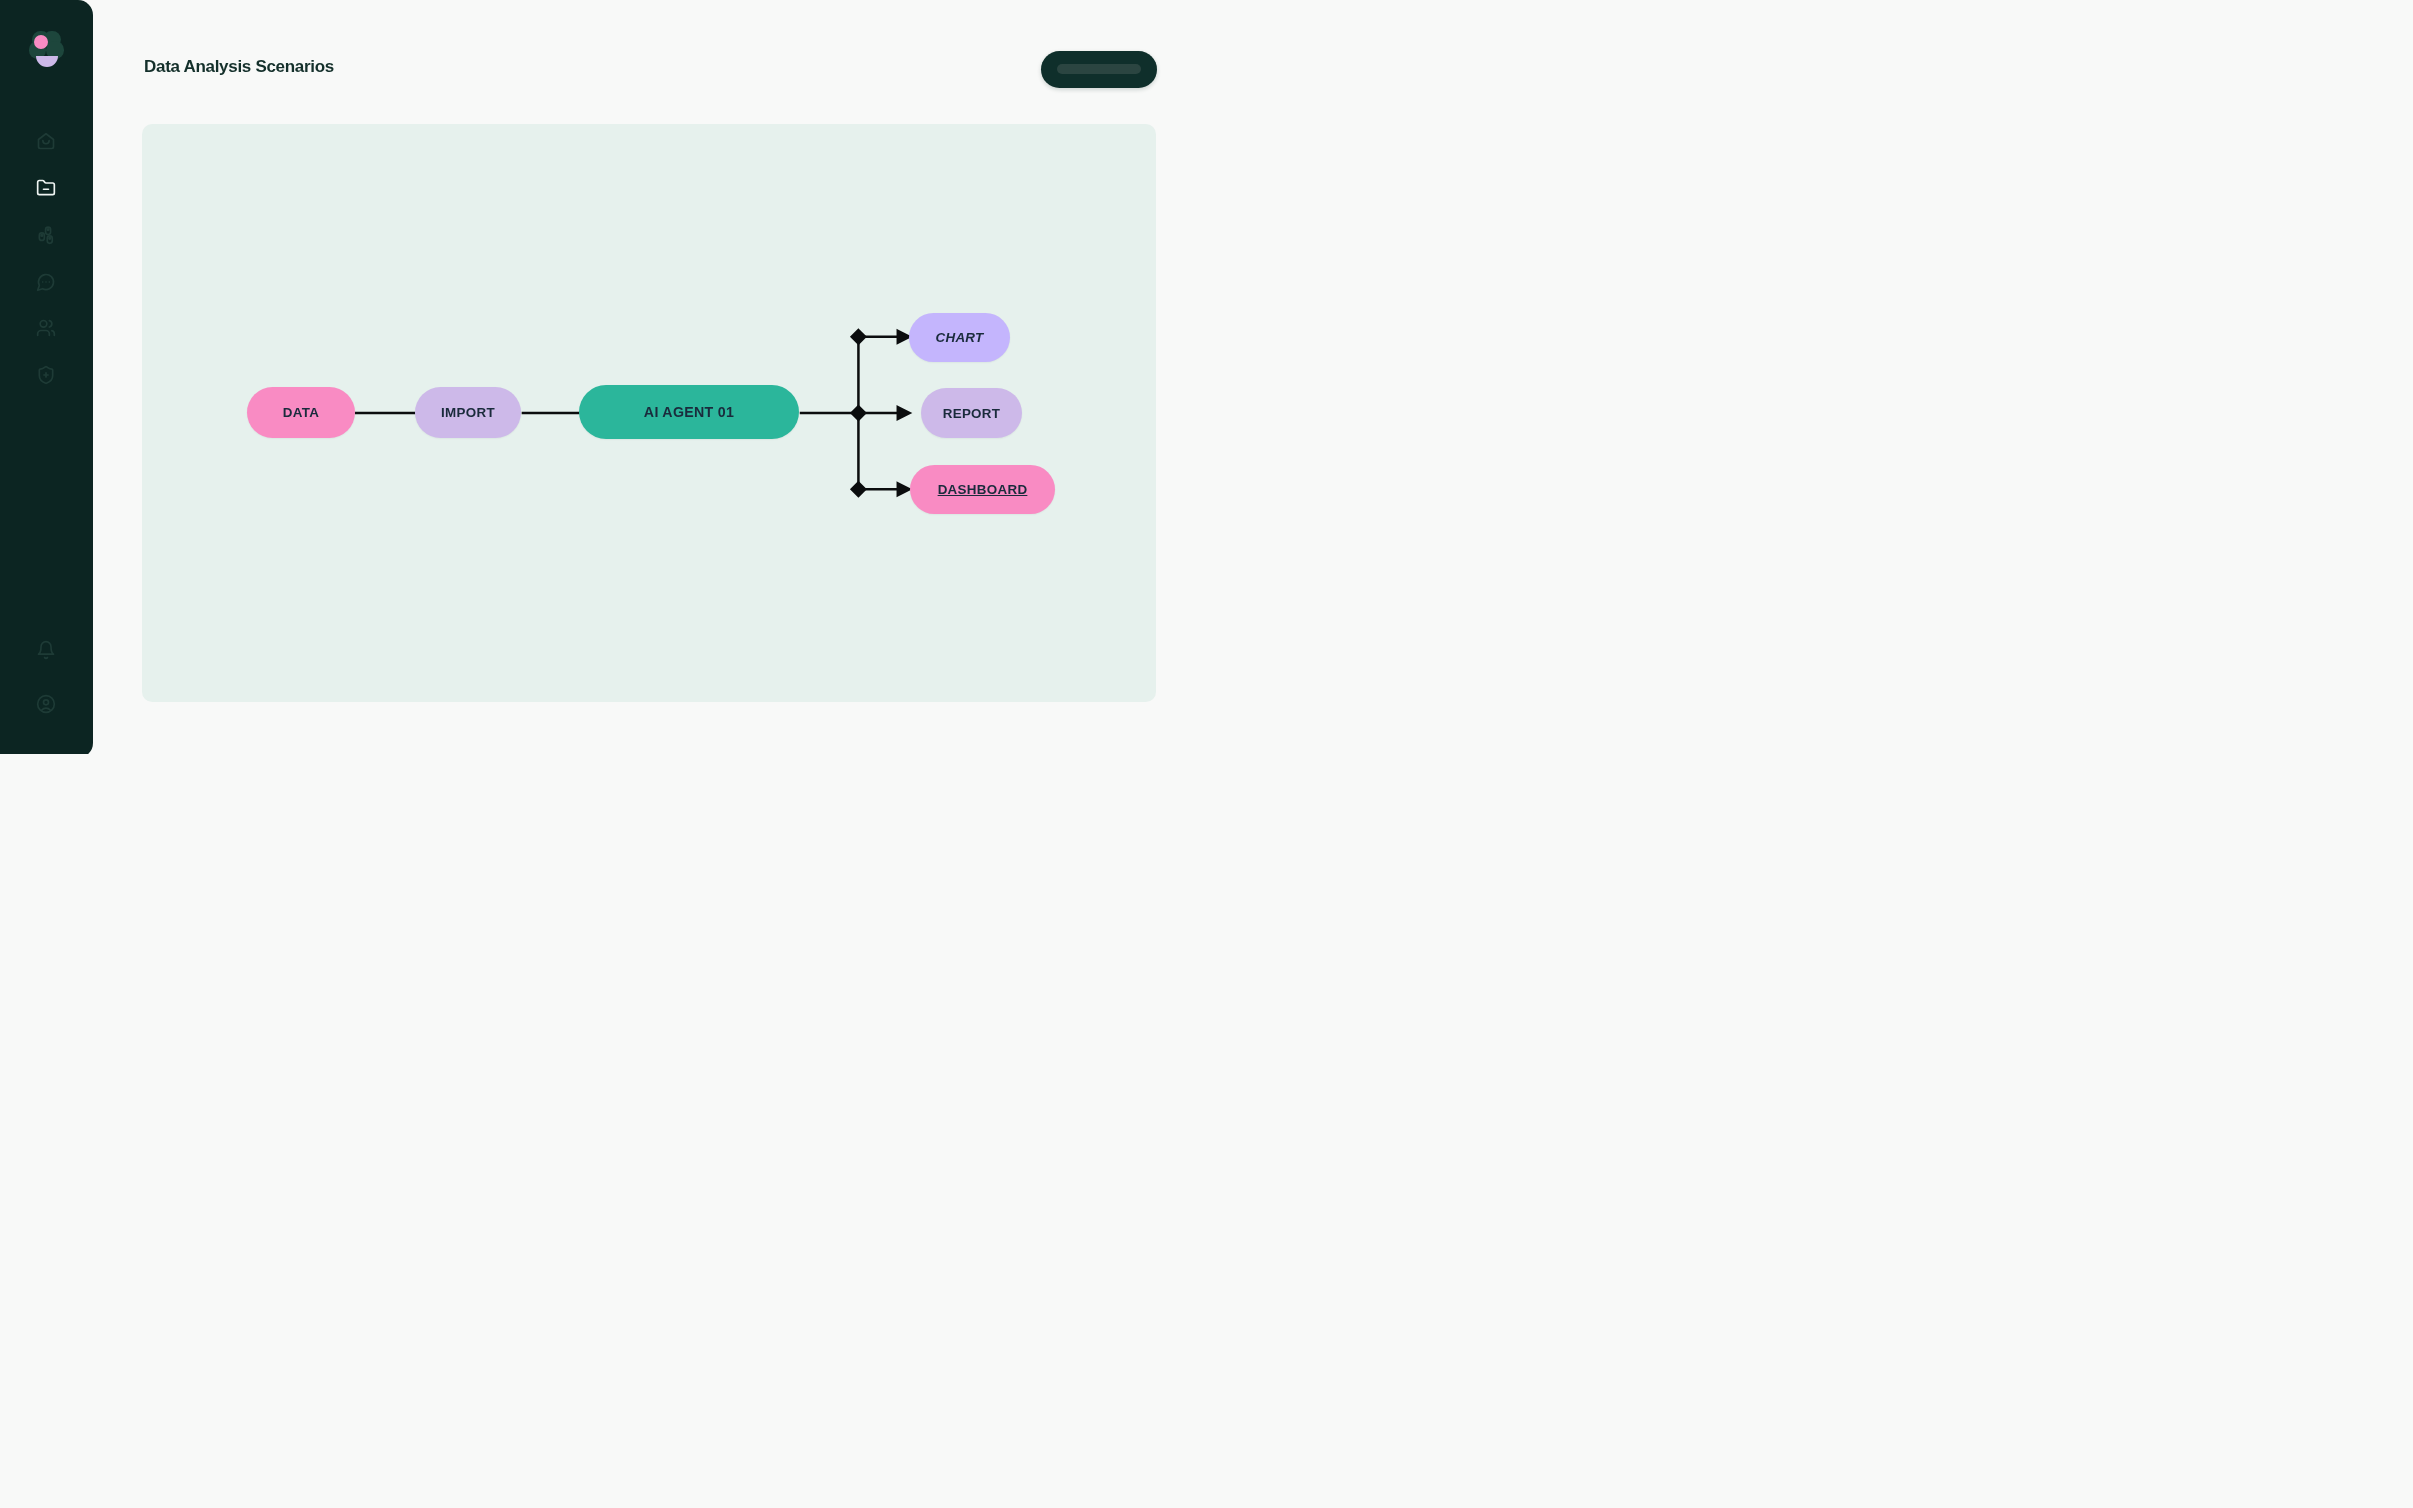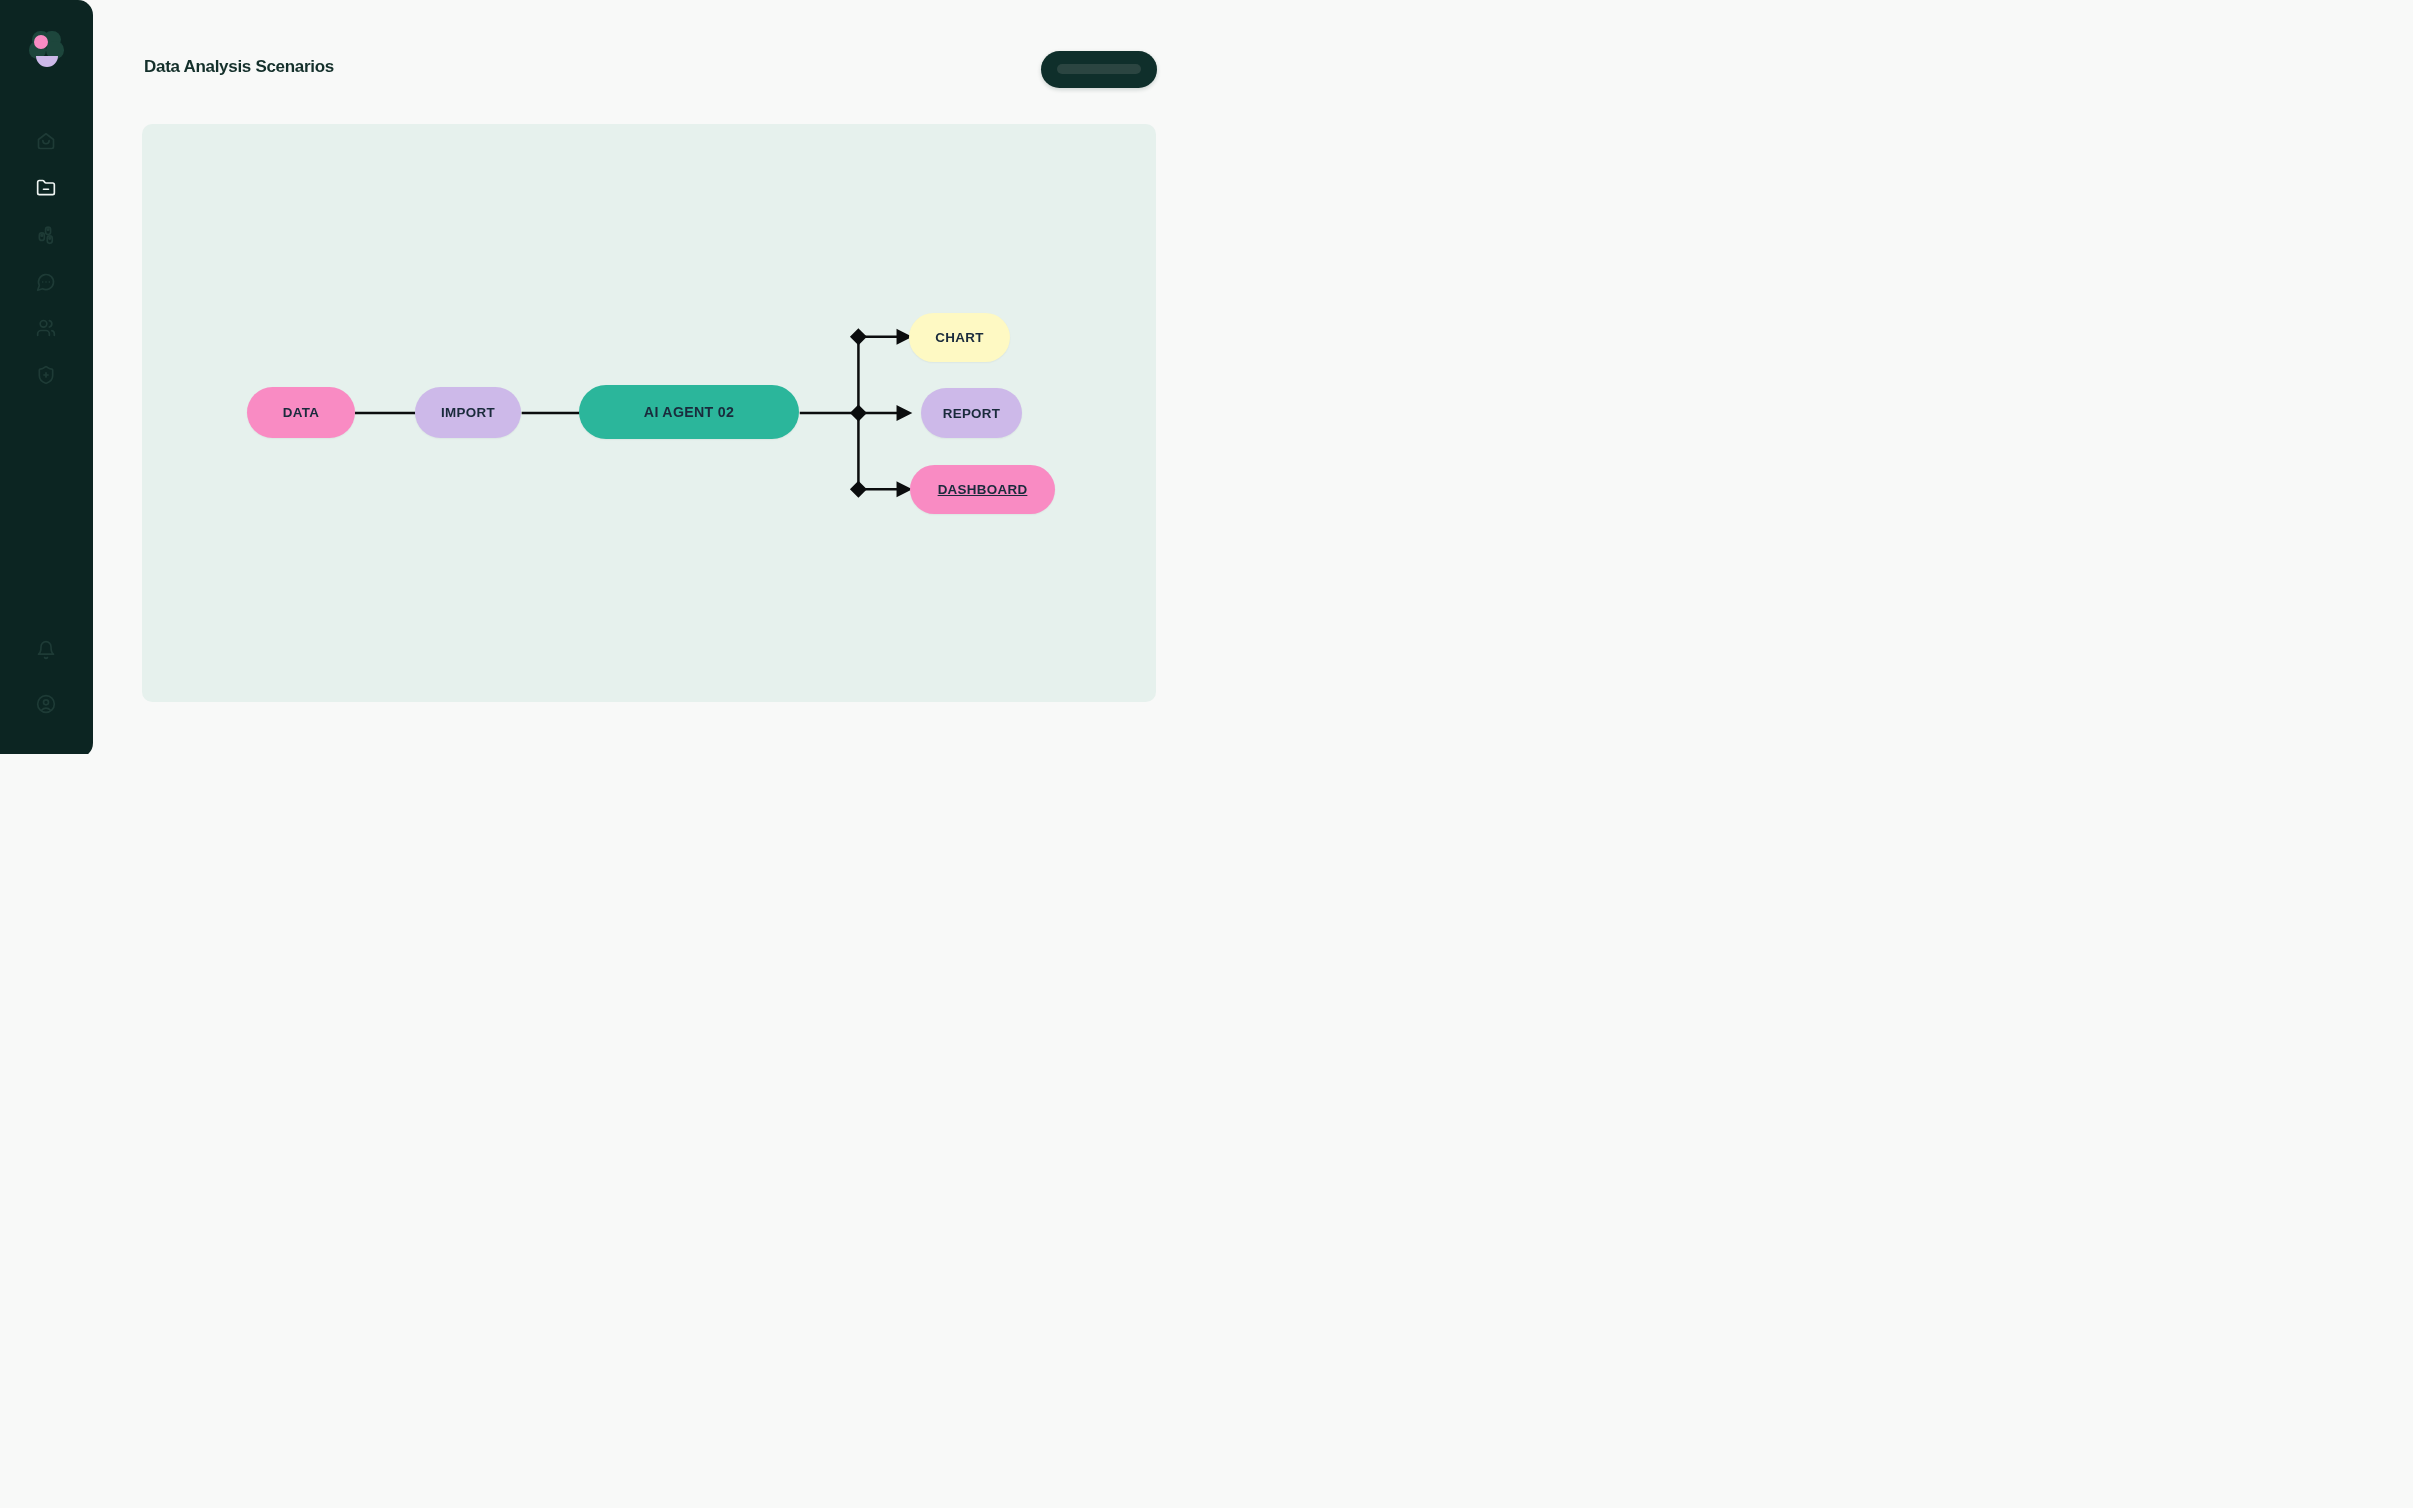--- a/index.html
+++ b/index.html
@@ -210,23 +210,23 @@
     </g>
   </svg>
 
   <div class="fc-node n-data" style="background: rgb(249, 139, 195);">
     <span>DATA</span>
   </div>
   <div class="fc-node n-import" style="background: rgb(205, 185, 233); text-align: right;">
     <span>IMPORT</span>
   </div>
   <div class="fc-node n-agent" style="background: rgb(43, 182, 155);">
-    <span>AI AGENT 02</span>
-  </div>
-  <div class="fc-node n-chart" style="background: #fef9c3;">
+    <span>AI AGENT 01</span>
+  </div>
+  <div class="fc-node n-chart" style="background: #c4b5fd; font-style: italic;">
     <span>CHART</span>
   </div>
   <div class="fc-node n-report" style="background: rgb(205, 185, 233);">
     <span>REPORT</span>
   </div>
   <div class="fc-node n-dashboard" style="background: rgb(249, 139, 195);">
     <span>DASHBOARD</span>
   </div>
 </main>
 

